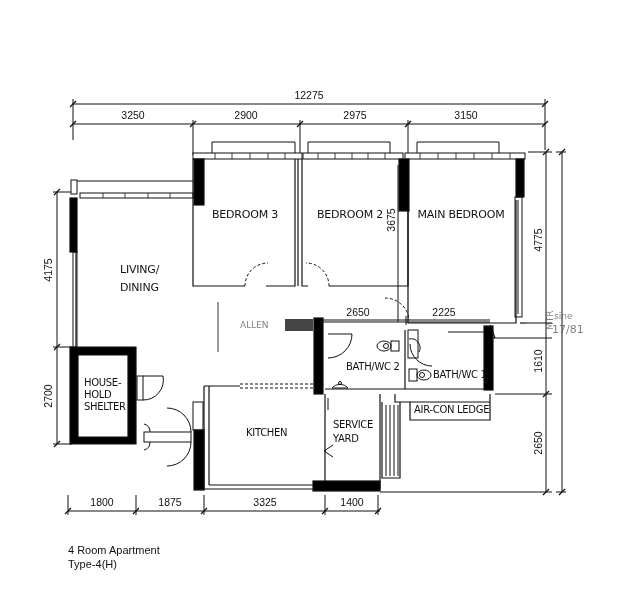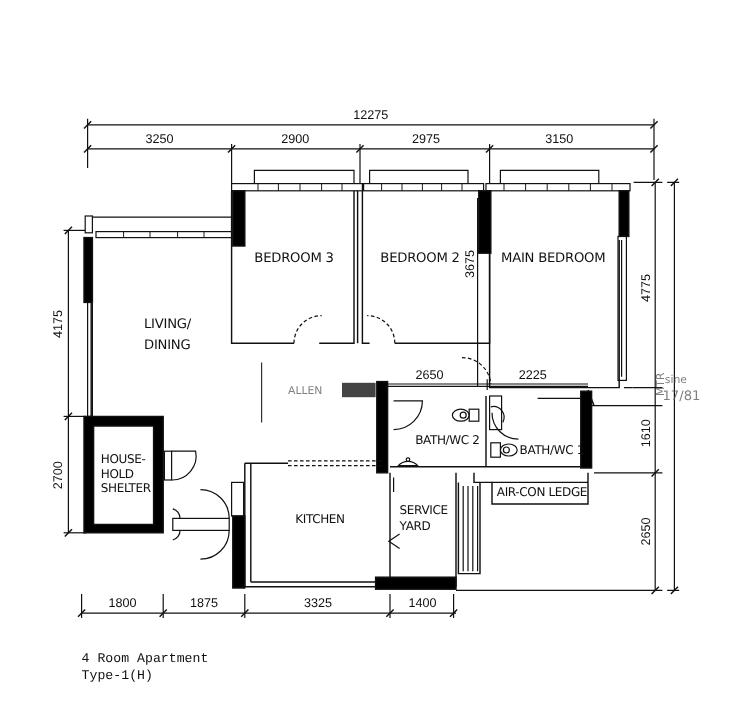--- a/index.html
+++ b/index.html
@@ -1,21 +1,21 @@
 <!DOCTYPE html>
 <html><head>
 <meta charset="utf-8">
 <style>
   html, body { margin: 0; padding: 0; background: #ffffff; }
   body { width: 624px; height: 600px; position: relative; overflow: hidden; font-family: "DejaVu Sans", "Liberation Sans", sans-serif; }
   svg { position: absolute; left: 0; top: 0; }
   .dim { font-family: "Liberation Sans", "DejaVu Sans", sans-serif; font-size: 10.5px; fill: #111; }
   .room { font-family: "DejaVu Sans", "Liberation Sans", sans-serif; font-size: 11px; fill: #111; letter-spacing: -0.2px; }
   .room-sm { font-family: "DejaVu Sans", "Liberation Sans", sans-serif; font-size: 10px; fill: #111; letter-spacing: -0.3px; }
-  .caption { position: absolute; left: 68px; top: 543px; font-family: Liberation Mono, monospace; font-size: 11px; color: #111; line-height: 14px; }
+  .caption { position: absolute; left: 68px; top: 543px; font-family: Liberation Sans, sans-serif; font-size: 11px; color: #111; line-height: 14px; }
   .caption div { white-space: nowrap; }
   .ghost { font-family: "DejaVu Sans", sans-serif; font-size: 9px; fill: #555; }
 </style>
 </head>
 <body>
 
 <svg width="624" height="600" viewBox="0 0 624 600" xmlns="http://www.w3.org/2000/svg">
 
   <g stroke="#111" stroke-width="1" fill="none">
 
@@ -278,14 +278,14 @@
   <g opacity="0.75">
     <text class="ghost" x="240" y="328">ALLEN</text>
     <text class="ghost" x="554" y="319">sine</text>
     <text class="ghost" x="552" y="333" style="font-size:11px">17/81</text>
     <text class="ghost" x="0" y="0" transform="translate(553,330) rotate(-90)">MTR</text>
   </g>
 </svg>
 
 <div class="caption">
   <div>4 Room Apartment</div>
-  <div>Type-1(H)</div>
+  <div>Type-4(H)</div>
 </div>
 
 </body></html>

